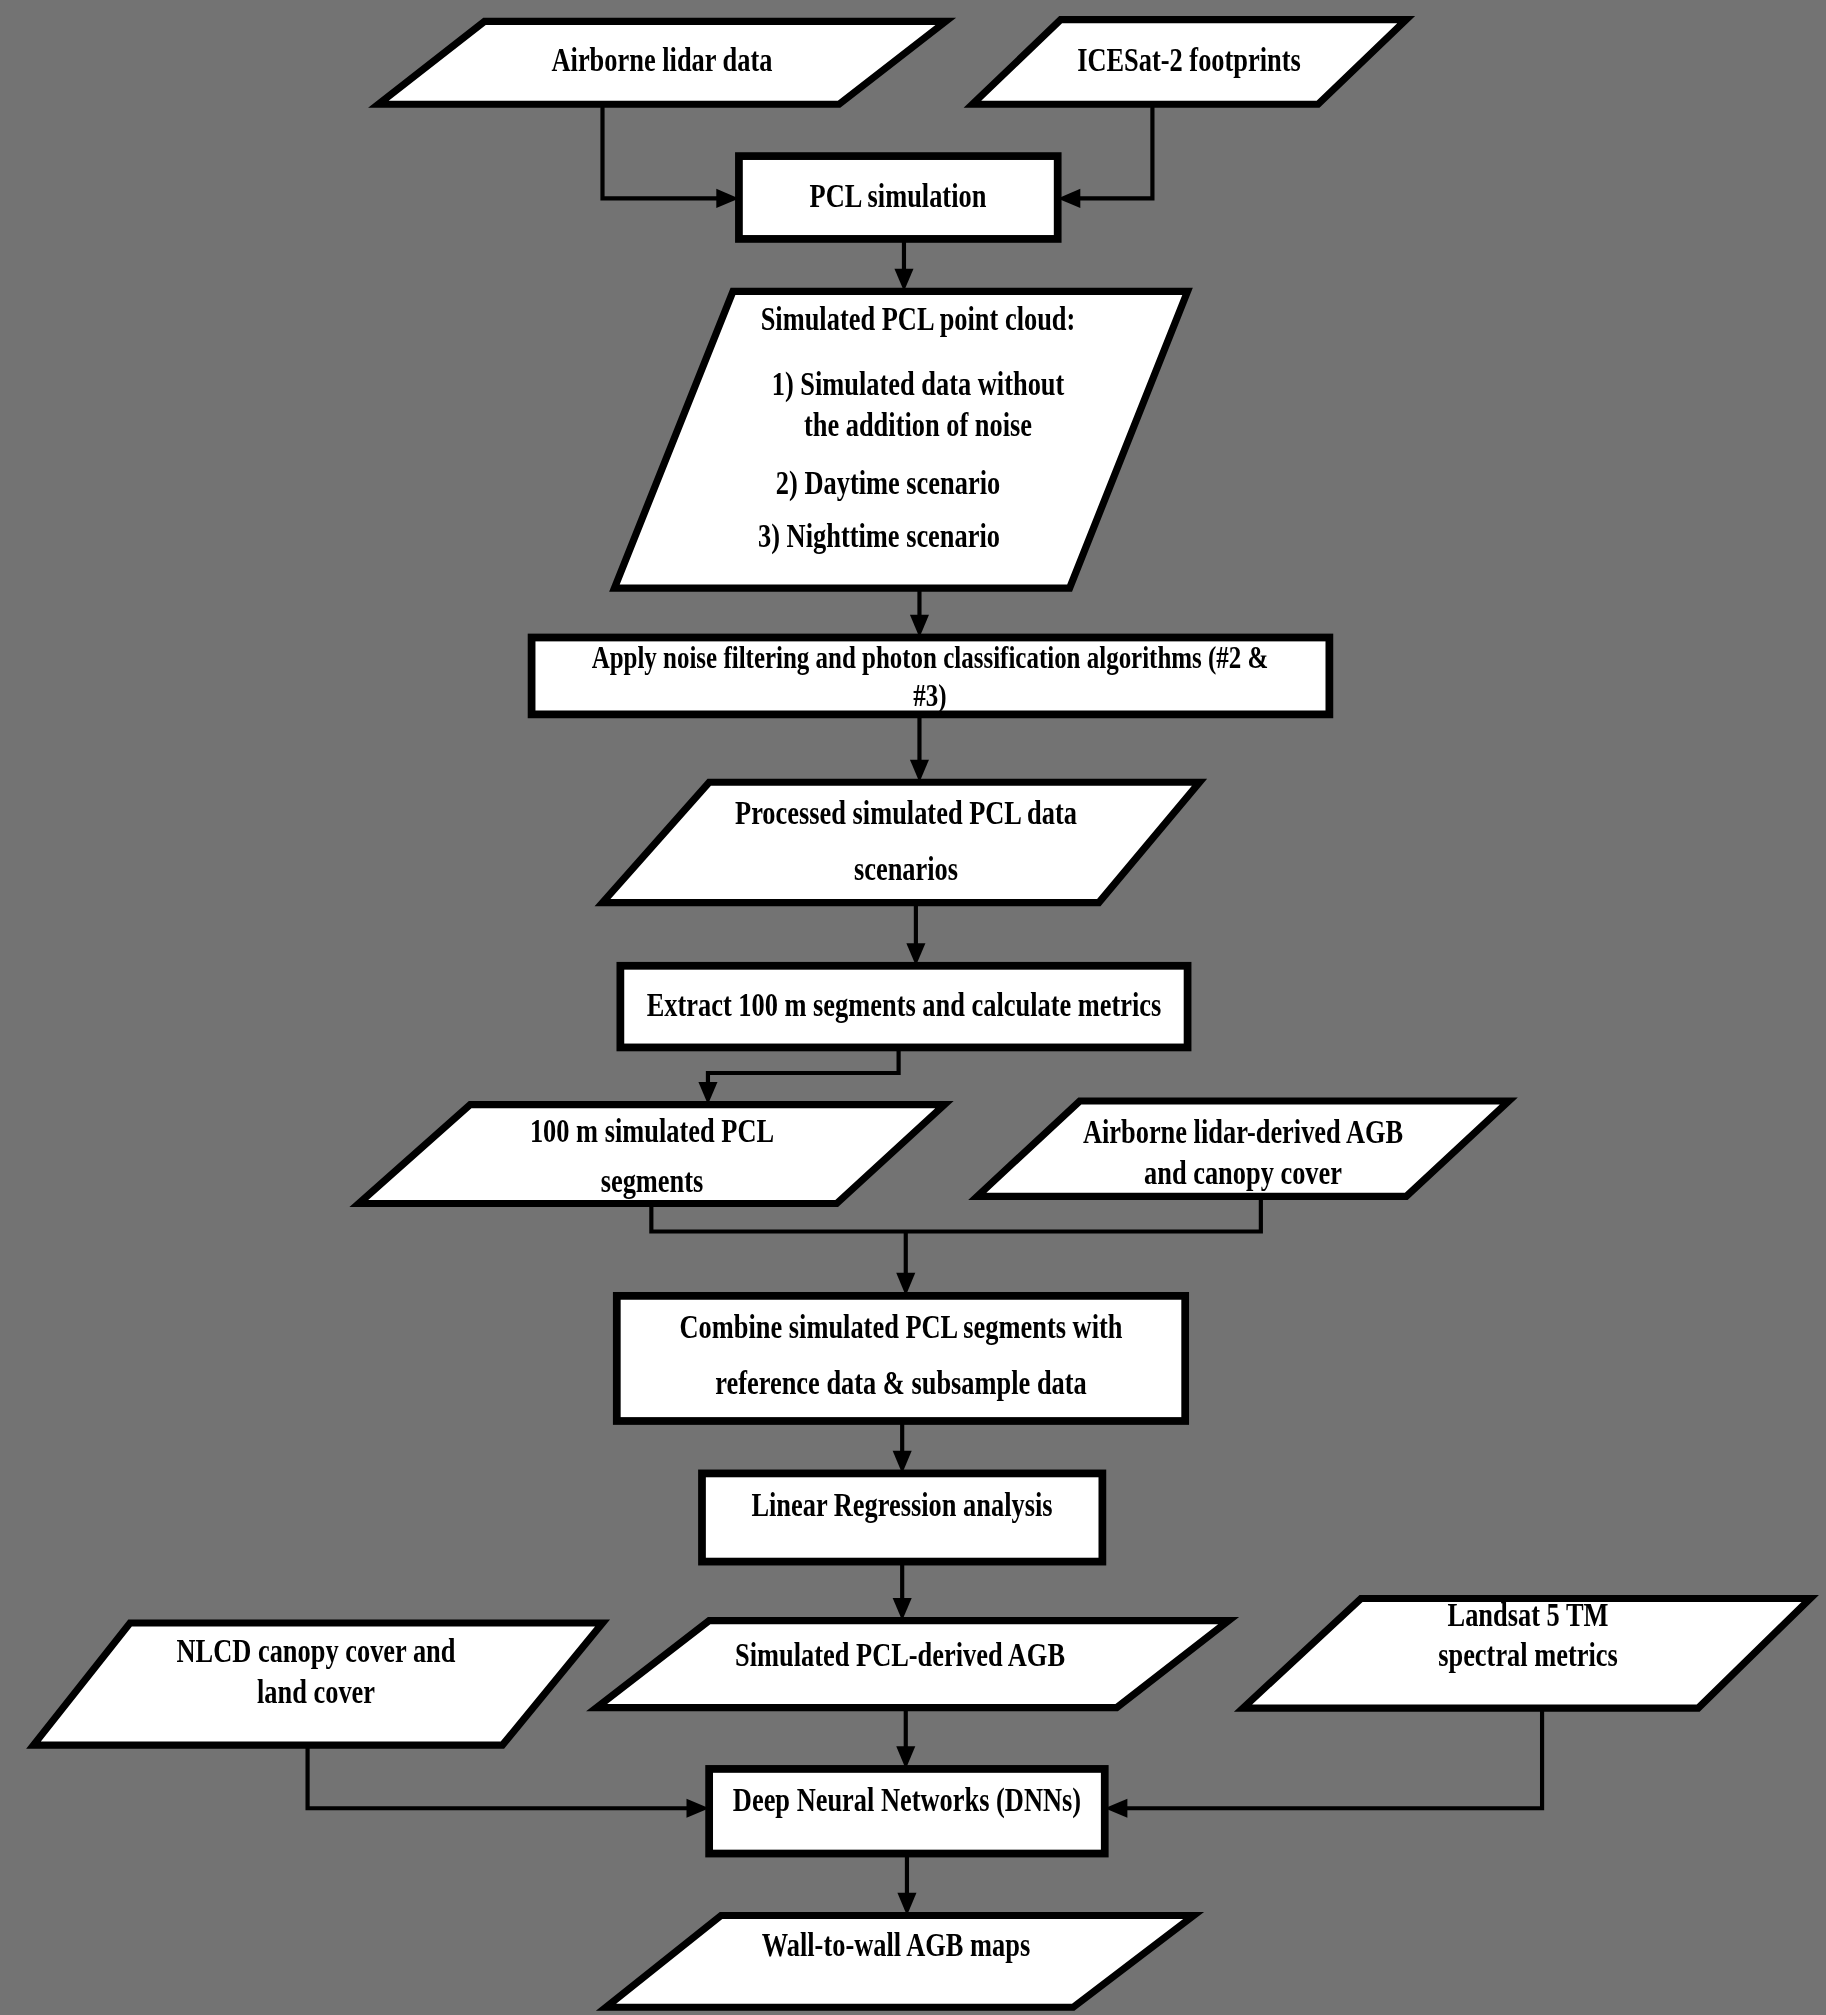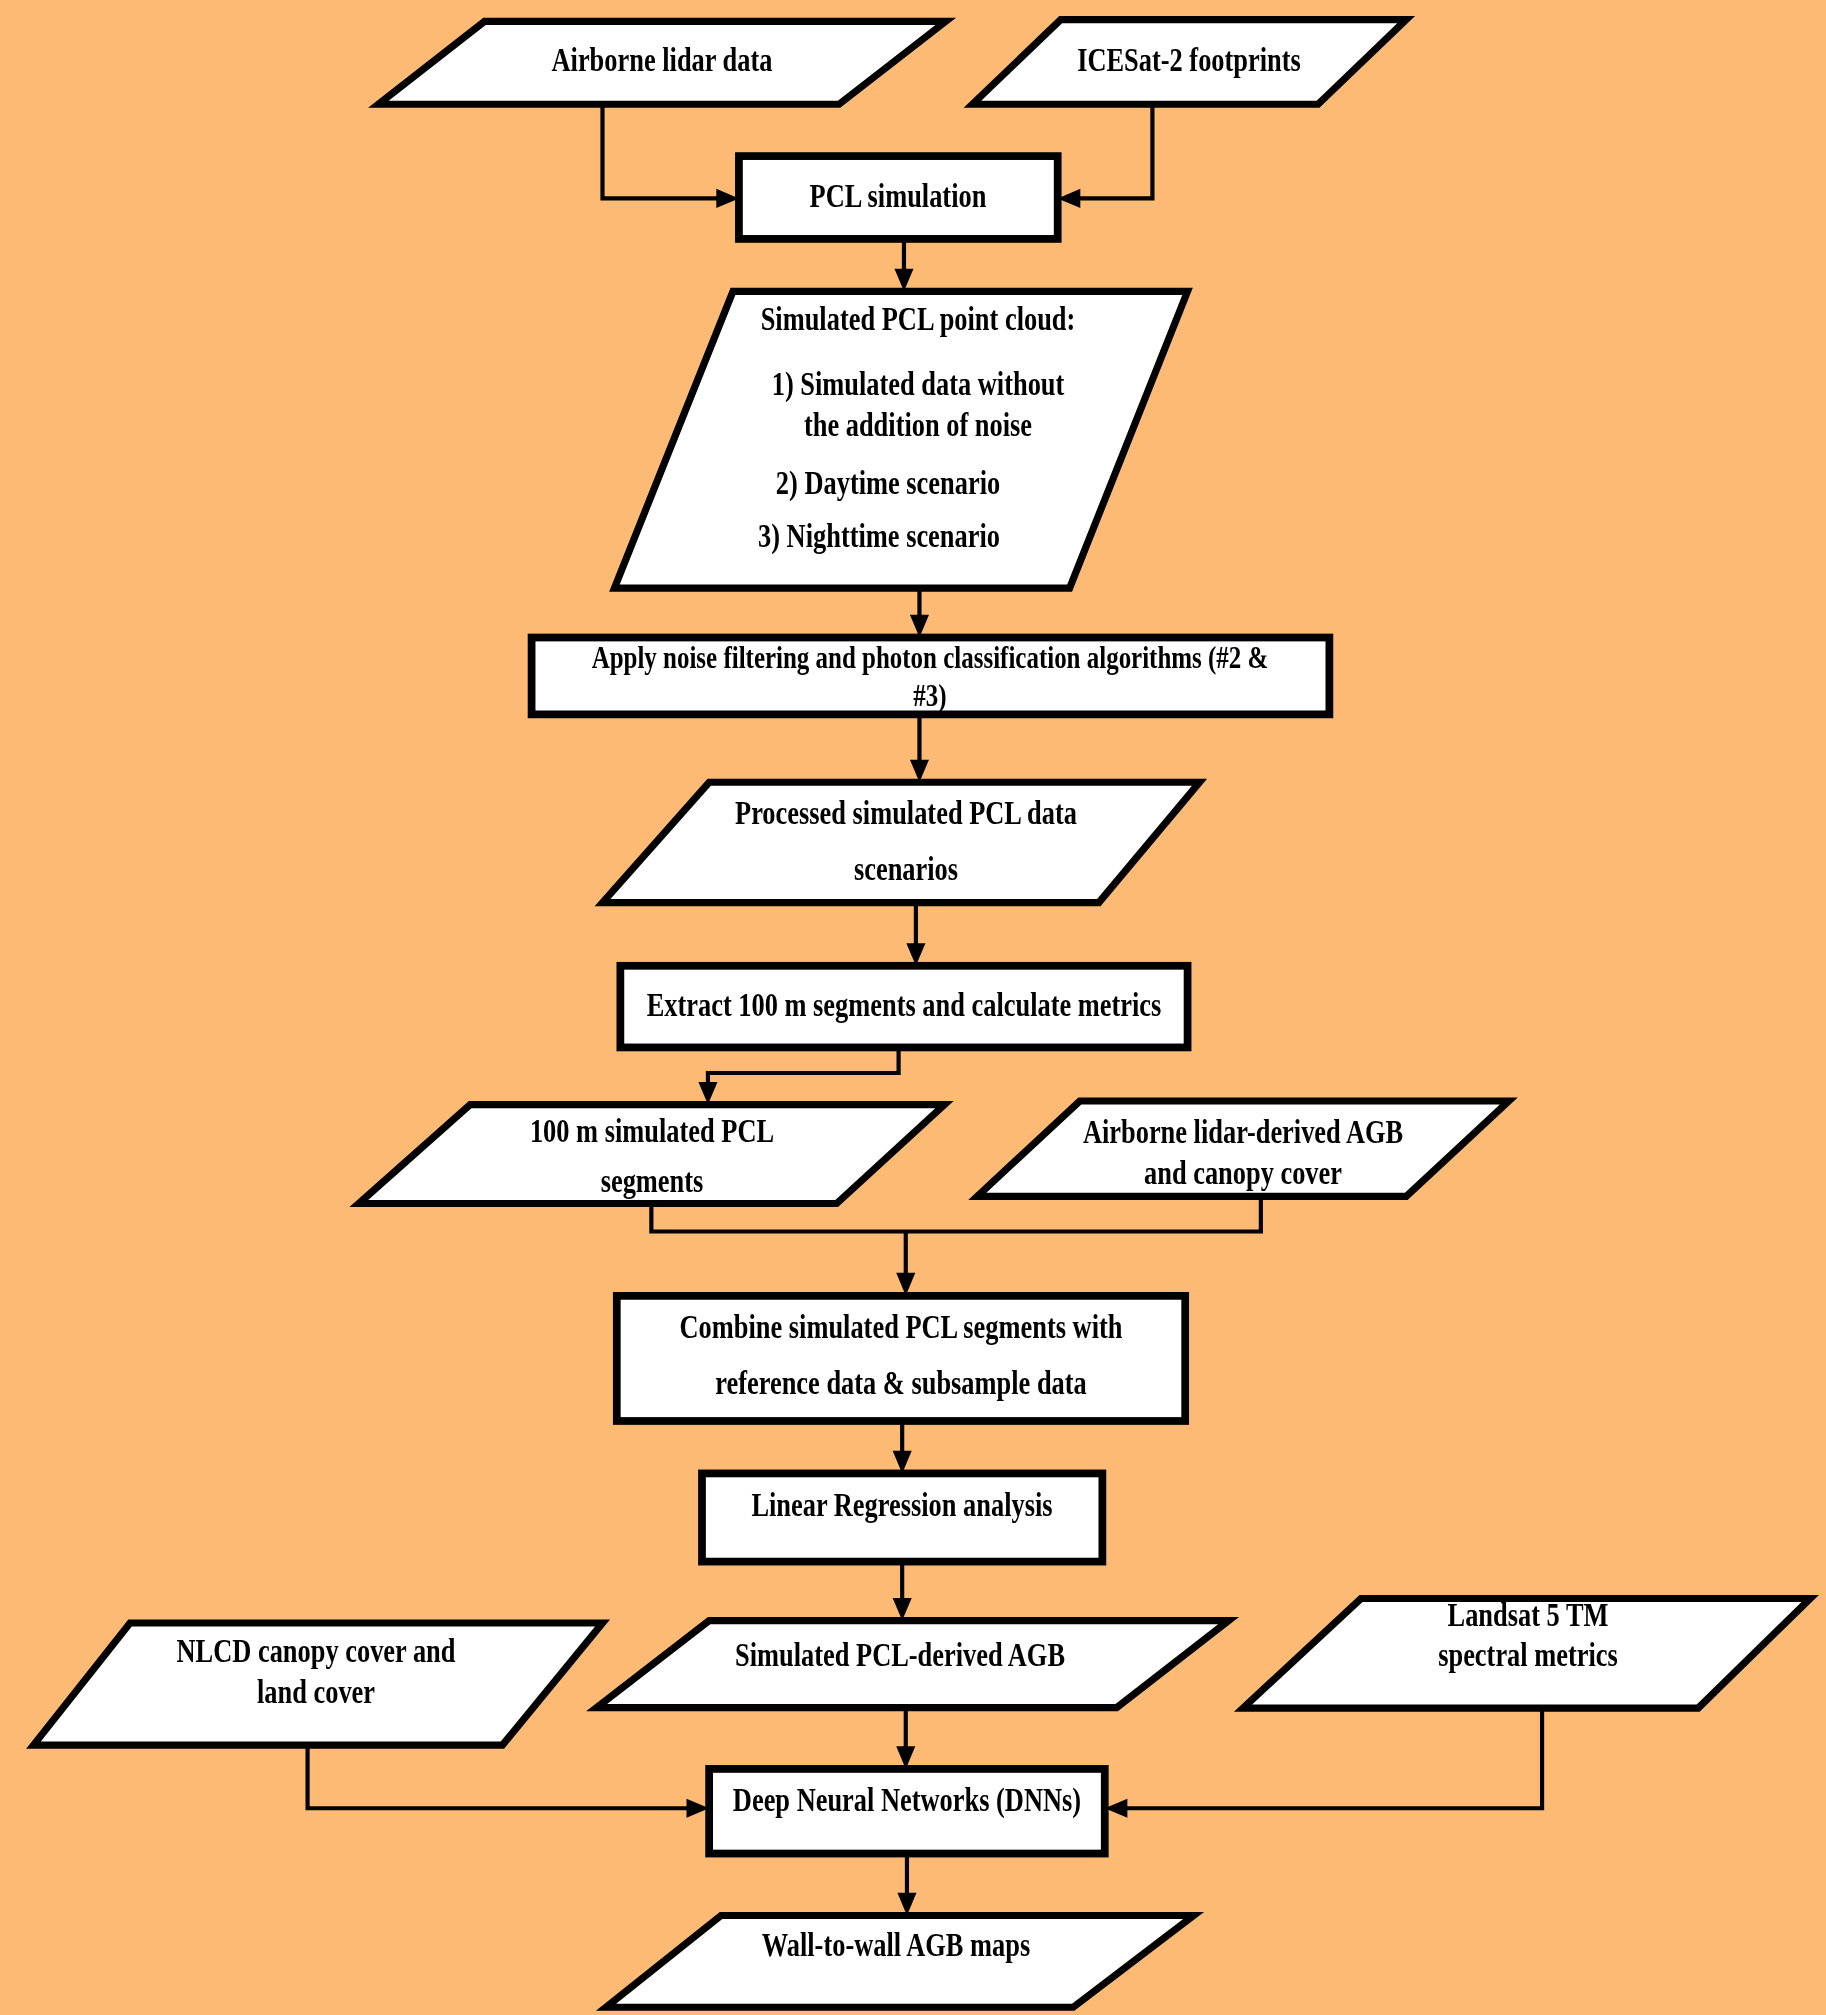--- a/index.html
+++ b/index.html
@@ -4,21 +4,21 @@
 <style>
   html, body {
     margin: 0;
     padding: 0;
     background: #ffffff;
   }
   .canvas {
     position: relative;
     width: 1827px;
     height: 2015px;
-    background: #fdba74;
+    background: #737373;
     font-family: "Liberation Serif", "DejaVu Serif", serif;
   }
   .canvas svg {
     position: absolute;
     left: 0;
     top: 0;
     width: 100%;
     height: 100%;
   }
   .lbl {

